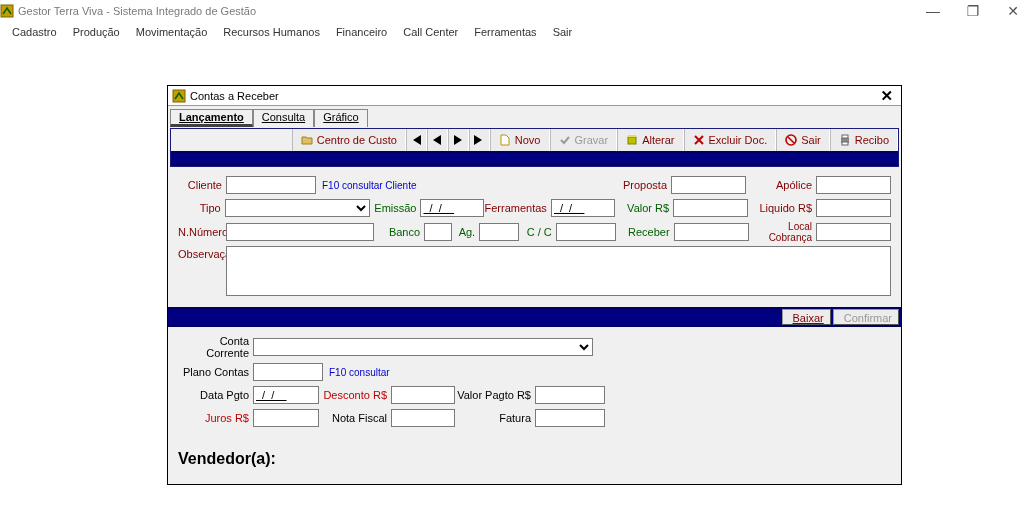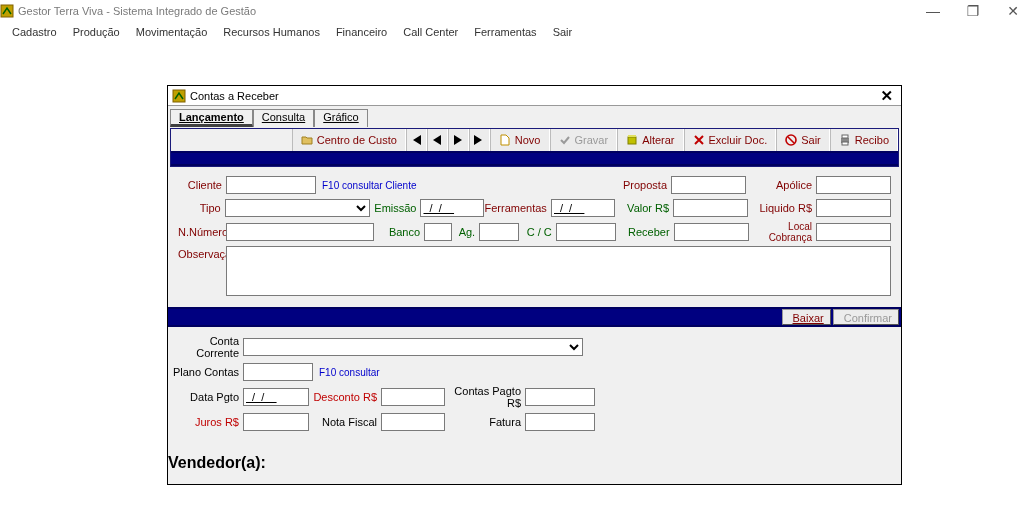--- a/index.html
+++ b/index.html
@@ -46,21 +46,21 @@
   .lbl.black { color:#000;}
   .inp { border:1px solid #7a7a7a; height:18px; background:#fff; padding:1px 2px; font-size:11px;}
   .sel { border:1px solid #7a7a7a; height:18px; background:#fff; font-size:11px;}
   .hint { color:#0000cc; font-size:10px; padding-left:6px;}
   .obs { width:100%; height:50px; border:1px solid #7a7a7a; background:#fff; resize:none; font-size:11px; padding:2px;}
   
   .bluebar2 { height:20px; background:#000080; display:flex; justify-content:flex-end; align-items:center; padding:0 2px; border-top:2px solid #000060; border-bottom:2px solid #000060; margin:4px 0px;}
   .btn-inset { background:#ececec; border:1px solid #999; border-right-color:#555; border-bottom-color:#555; height:16px; padding:0 6px; display:flex; align-items:flex-end; gap:4px; font-size:11px; color:#800000; margin-left:2px;}
   .btn-inset.disabled { color:#9a9a9a;}
   
-  .bottom { padding:4px 0;}
+  .bottom { padding:4px 10px;}
   .bold { font-weight:bold; font-size:16px;}
   
   svg { display:block;}
 </style>
 </head>
 <body>
 
 <div class="app-titlebar">
   <span class="icon">
     <svg viewBox="0 0 14 14">
@@ -266,21 +266,21 @@
     <div class="row">
       <span class="lbl black" style="width:75px">Plano Contas</span>
       <input class="inp" style="width: 70px;" value="">
       <span class="hint">F10 consultar</span>
     </div>
     <div class="row">
       <span class="lbl black" style="width:75px">Data Pgto</span>
       <input class="inp" style="width: 66px; text-decoration: underline;" value="  /  /    ">
       <span class="lbl red" style="width:72px">Desconto R$</span>
       <input class="inp" style="width: 64px;" value="">
-      <span class="lbl black" style="width:80px">Contas Pagto R$</span>
+      <span class="lbl black" style="width:80px">Valor Pagto R$</span>
       <input class="inp" style="width: 70px;" value="">
     </div>
     <div class="row">
       <span class="lbl red" style="width:75px">Juros R$</span>
       <input class="inp" style="width: 66px;" value="">
       <span class="lbl black" style="width:72px">Nota Fiscal</span>
       <input class="inp" style="width: 64px;" value="">
       <span class="lbl black" style="width:80px">Fatura</span>
       <input class="inp" style="width: 70px;" value="">
     </div>

